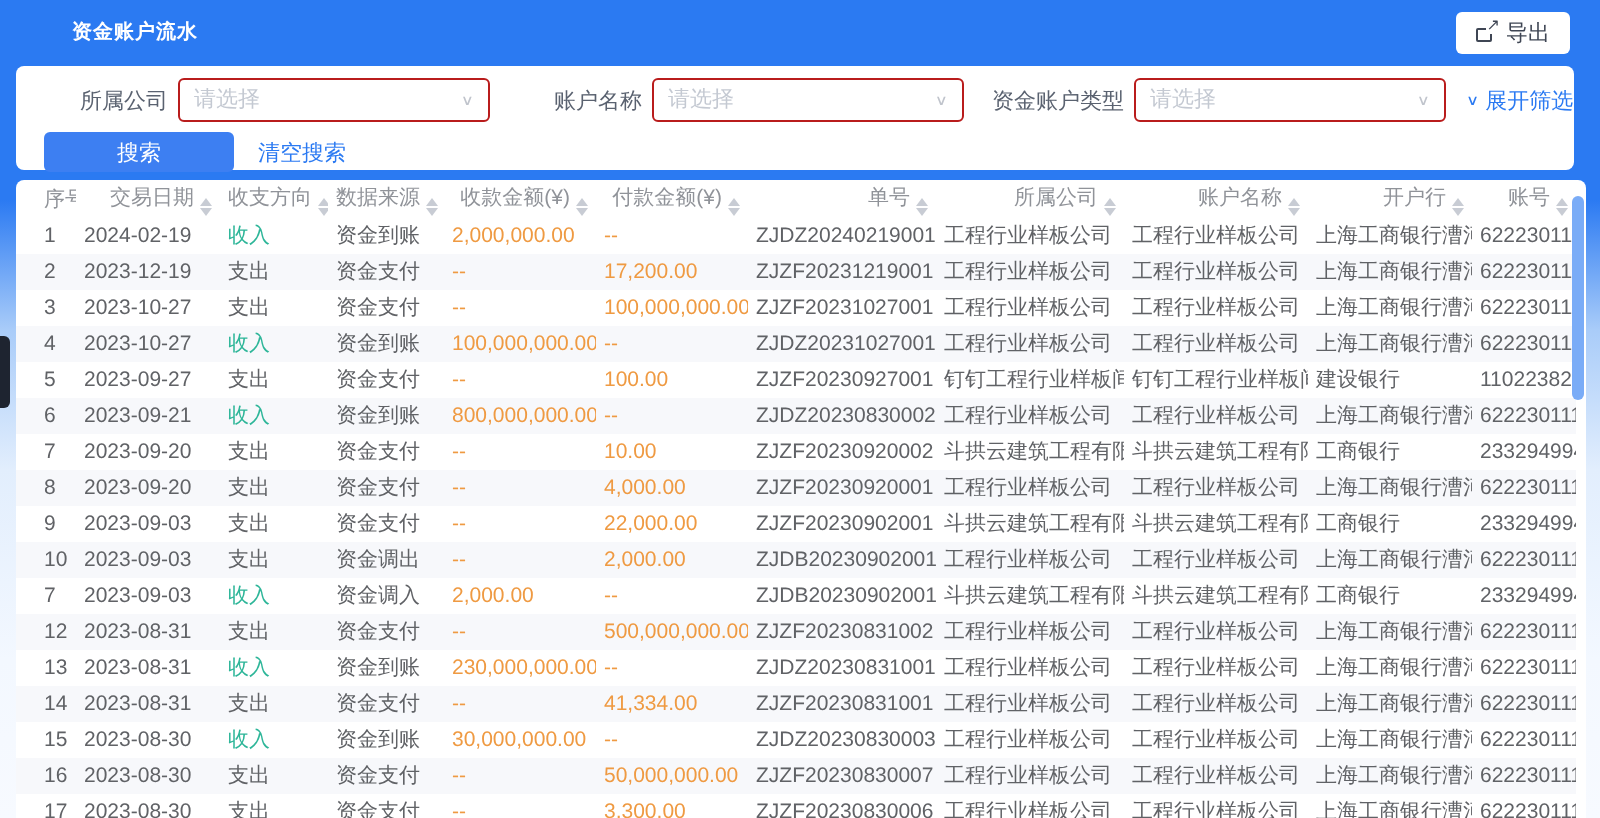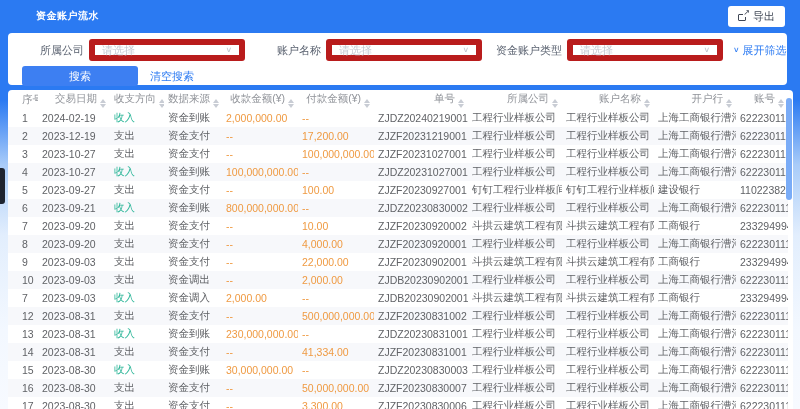--- a/index.html
+++ b/index.html
@@ -19,31 +19,31 @@
     padding:0 10px;font-size:11px;color:#3f4654;display:flex;align-items:center;cursor:pointer;}
   .exp-ico{position:relative;width:10px;height:9px;display:inline-block;margin-right:5px;}
   .exp-ico .box{position:absolute;left:0;bottom:0;width:8px;height:7px;border:1px solid #3f4654;border-radius:1px;display:block;}
   .exp-ico .arr{position:absolute;right:-2px;top:-3px;font-style:normal;font-size:8px;line-height:8px;color:#3f4654;background:#fff;}
   
   .drawer-handle{position:absolute;left:0;top:168px;width:5px;height:36px;background:#1e2430;border-radius:0 3px 3px 0;cursor:pointer;}
   
   .filter-card{position:absolute;left:8px;top:33px;width:779px;height:52px;background:#fff;border-radius:4px;padding:5px 0 0 32px;}
   .filter-row{display:flex;align-items:center;height:24px;}
   .f-label{color:#5a6270;font-size:11px;white-space:nowrap;}
-  .sel{display:flex;align-items:center;justify-content:space-between;height:22px;border:6px solid #b91c1c;border-radius:3px;
+  .sel{display:flex;align-items:center;justify-content:space-between;height:22px;border:1px solid #b91c1c;border-radius:3px;
     background:#fff;padding:0 7px;margin-left:5px;}
   .sel input{border:none;outline:none;width:100%;font-size:11px;color:#606266;background:transparent;}
   .sel input::placeholder{color:#c4c9d2;}
   .sel .chev{color:#c0c4cc;font-size:9px;margin-left:4px;transform:scaleY(.8);}
   .sel1{width:156px;} .sel2{width:156px;margin-left:5px;} .sel3{width:156px;margin-left:5px;}
   .ml2{margin-left:32px;} .ml3{margin-left:14px;text-align:center;}
   .expand-link{color:var(--accent);font-size:11px;margin-left:10px;white-space:nowrap;cursor:pointer;display:flex;align-items:center;}
   .expand-link .chev{font-size:9px;margin-right:3px;transform:scaleY(.8);}
   .btn-row{display:flex;align-items:center;margin-top:4px;padding-left:-18px;}
-  .search-btn{width:116px;height:20px;background:var(--btn-blue);color:#fff;border:none;border-radius:3px;font-size:11px;cursor:pointer;margin-left:-18px;}
+  .search-btn{width:95px;height:20px;background:var(--btn-blue);color:#fff;border:none;border-radius:3px;font-size:11px;cursor:pointer;margin-left:-18px;}
   .clear-btn{color:var(--accent);font-size:11px;margin-left:12px;background:none;border:none;cursor:pointer;font-family:Liberation Serif, serif;}
   
   .table-card{position:absolute;left:8px;top:90px;width:785px;height:319px;background:#fff;border-radius:4px 4px 0 0;overflow:hidden;}
   table{border-collapse:collapse;table-layout:fixed;width:780px;}
   th{height:19px;font-weight:normal;color:var(--head);font-size:10.5px;text-align:right;padding:0 4px;white-space:nowrap;overflow:hidden;}
   th:first-child,td:first-child{padding-left:14px;}
   td{height:18px;color:var(--cell);font-size:10.5px;padding:0 4px;white-space:nowrap;overflow:hidden;}
   tbody tr:nth-child(even){background:var(--zebra);}
   .amt{color:var(--orange);margin-top:48px;}
   .inc{color:var(--green);}

